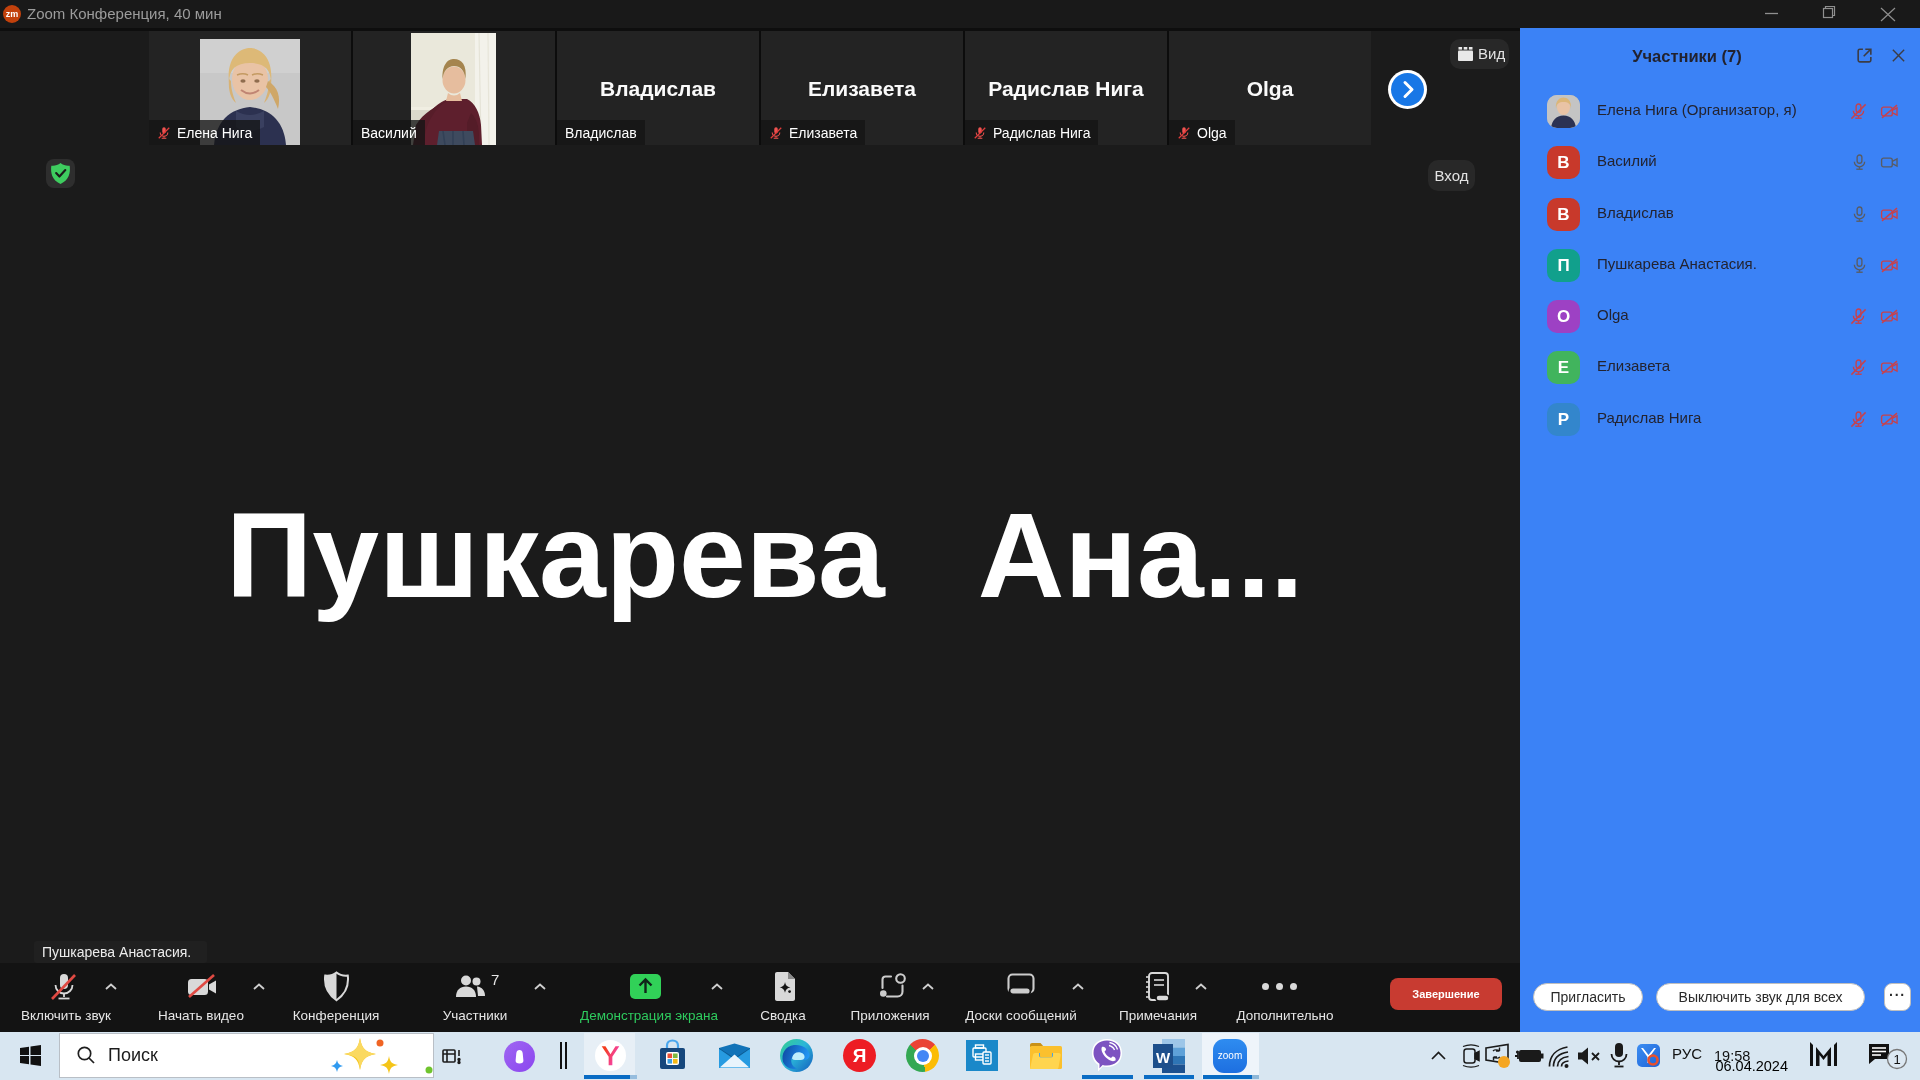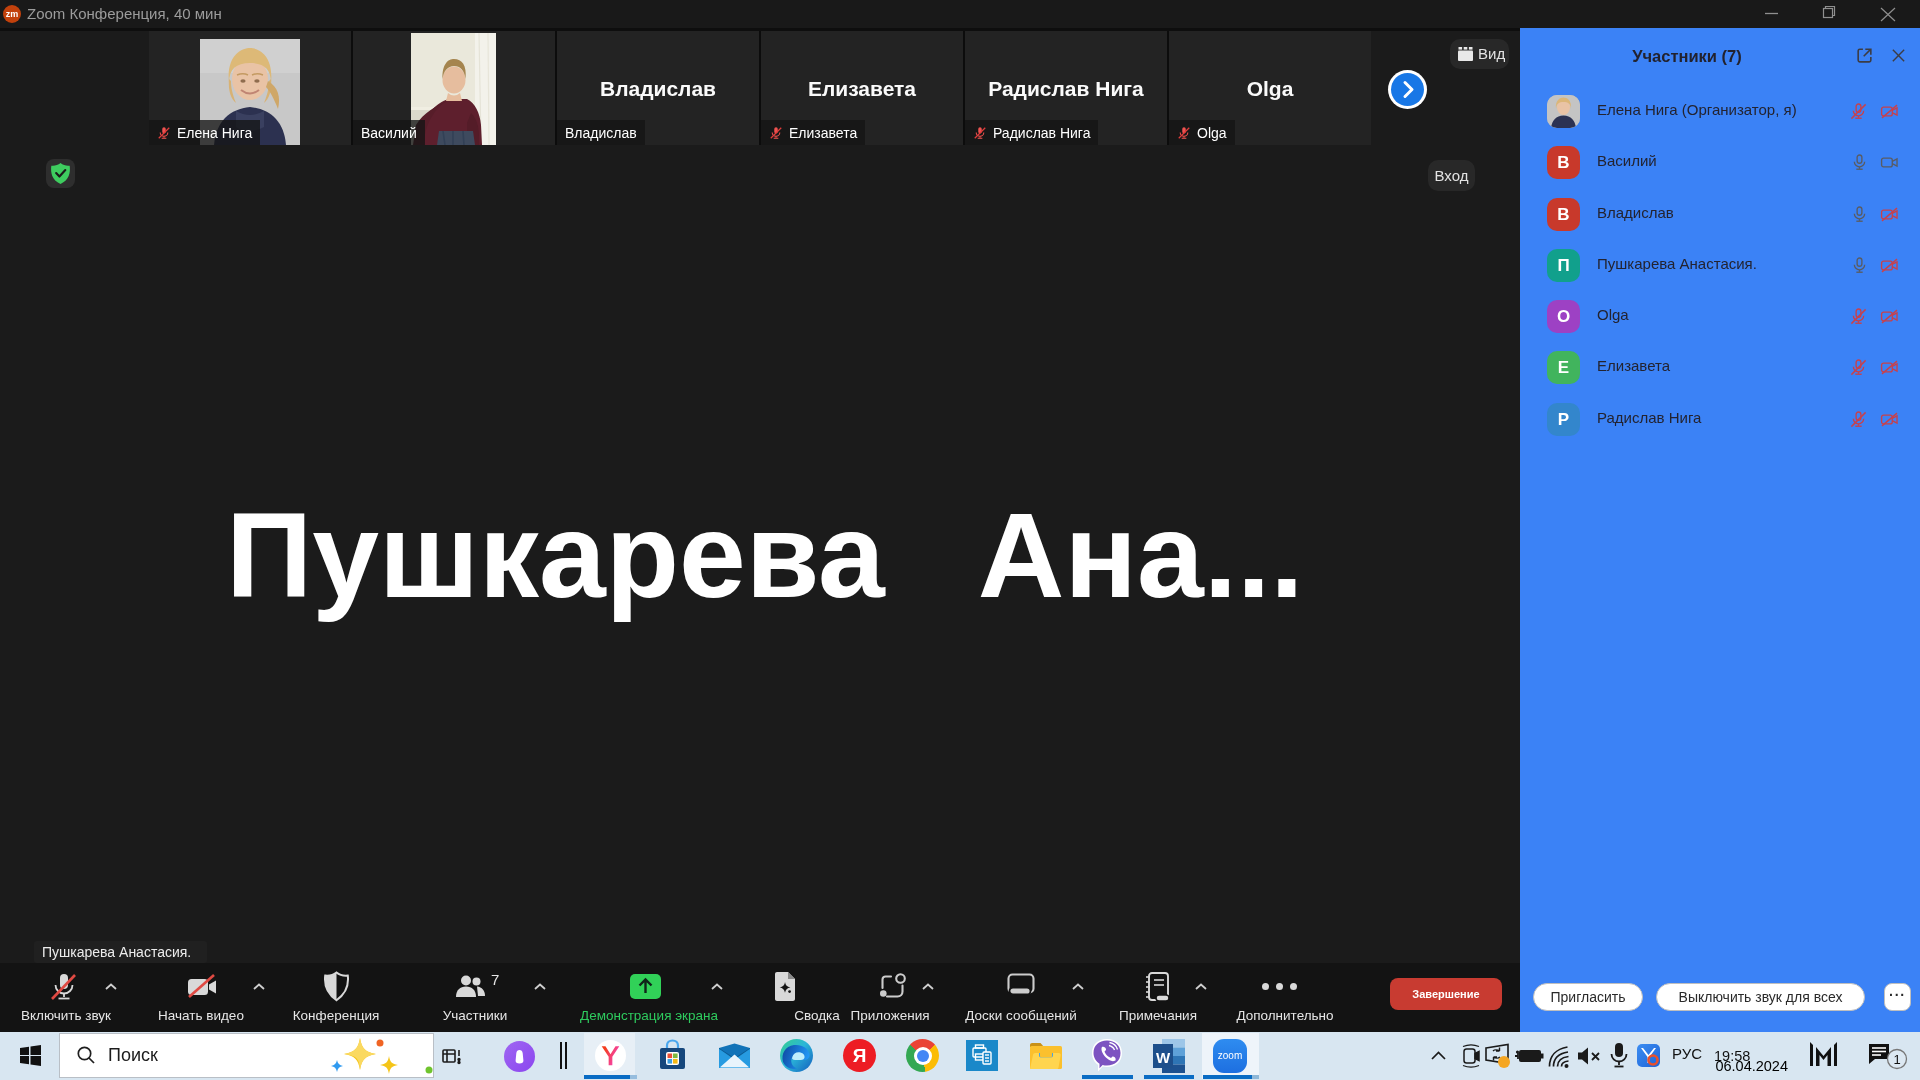--- a/index.html
+++ b/index.html
@@ -206,21 +206,21 @@
     <div class="tlab" style="left:499px; color:#2ecb5e;">Демонстрация экрана</div>
     <svg class="abs" style="left:710px; top:19px;" width="14" height="9" viewBox="0 0 14 9">
         <path d="M2 7 L7 2.5 L12 7" stroke="#cfcfcf" stroke-width="1.8" fill="none"></path>
       </svg>
     <svg class="abs" style="left:771px; top:8px;" width="28" height="31" viewBox="0 0 28 31">
       <path d="M4 3 C4 1.9 4.9 1 6 1 L17 1 L24 8 L24 28 C24 29.1 23.1 30 22 30 L6 30 C4.9 30 4 29.1 4 28 Z" fill="#d9d9d9"></path>
       <path d="M17 1 L17 8 L24 8 Z" fill="#8a8a8a"></path>
       <path d="M14 11 C14.6 14.4 16 15.8 19.4 16.4 C16 17 14.6 18.4 14 21.8 C13.4 18.4 12 17 8.6 16.4 C12 15.8 13.4 14.4 14 11 Z" fill="#131313"></path>
       <circle cx="18.6" cy="20.6" r="1.4" fill="#131313"></circle>
     </svg>
-    <div class="tlab" style="left:667px;">Сводка</div>
+    <div class="tlab" style="left:633px;">Сводка</div>
     <svg class="abs" style="left:878px; top:9px;" width="29" height="29" viewBox="0 0 29 29">
       <g fill="none" stroke="#cccccc" stroke-width="2.1" stroke-linecap="round">
         <path d="M13 4.5 L7.5 4.5 C5.8 4.5 4.5 5.8 4.5 7.5 L4.5 16"></path>
         <path d="M9 24.5 L19.5 24.5 C22.5 24.5 24.5 22.3 24.5 19.5 L24.5 13.5"></path>
       </g>
       <circle cx="22.5" cy="6.5" r="4.3" fill="none" stroke="#cccccc" stroke-width="2.1"></circle>
       <circle cx="5.3" cy="21.5" r="3.3" fill="#cccccc"></circle>
     </svg>
     <div class="tlab" style="left:740px;">Приложения</div>
     <svg class="abs" style="left:921px; top:19px;" width="14" height="9" viewBox="0 0 14 9">

